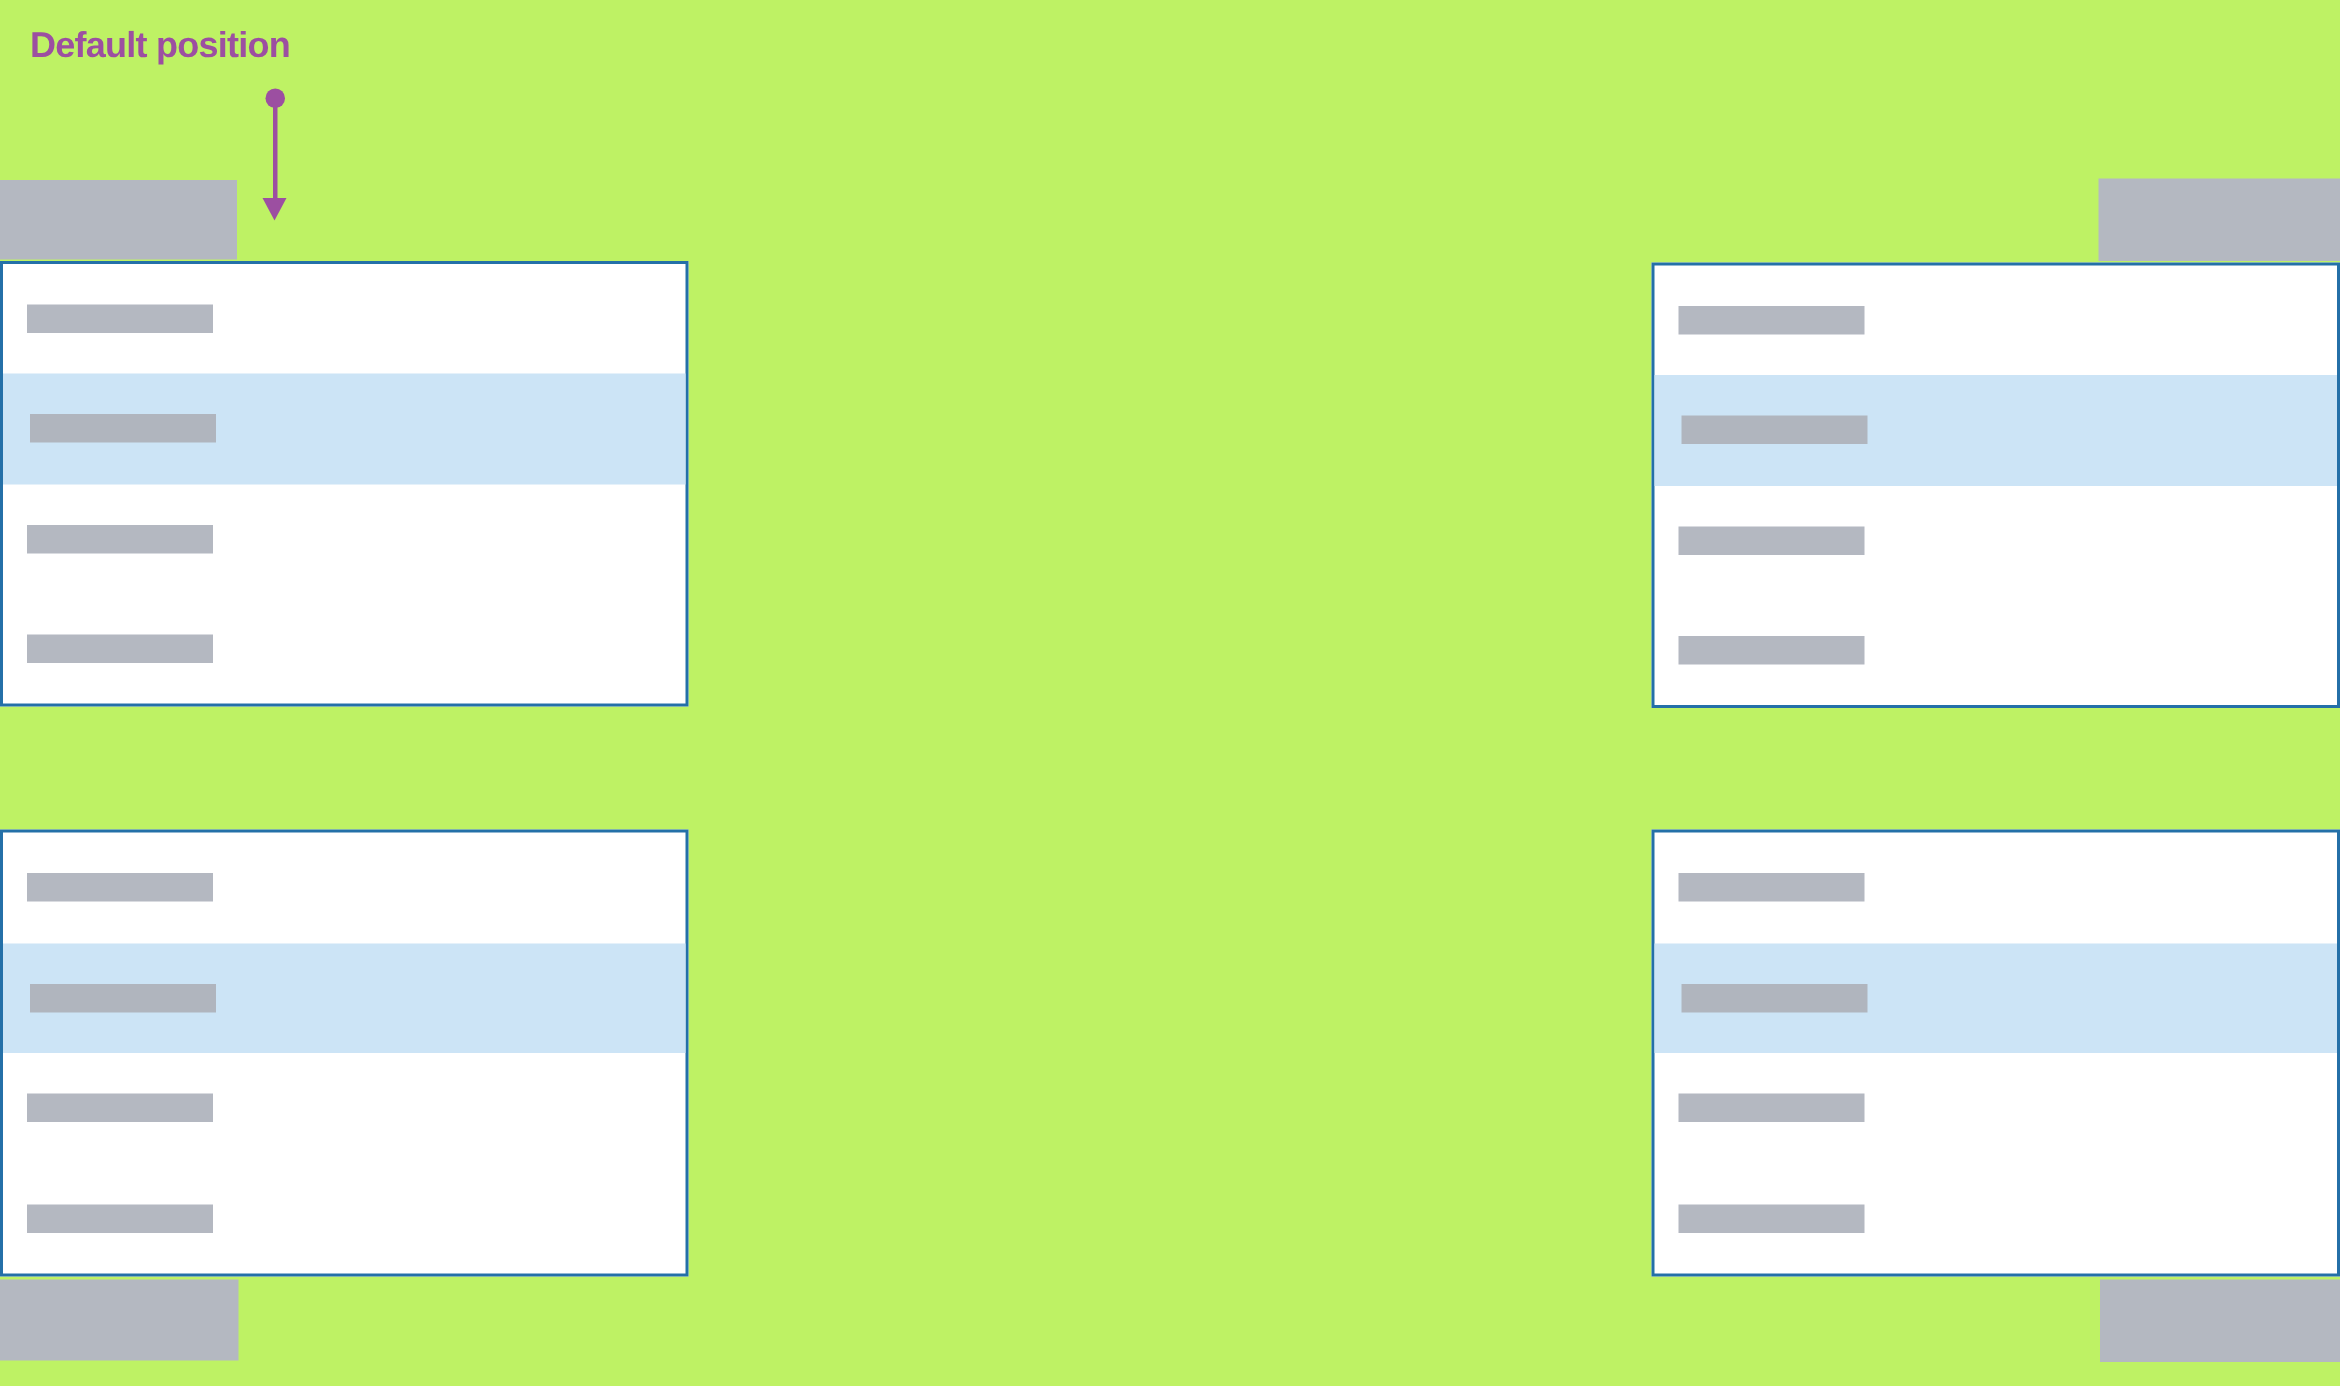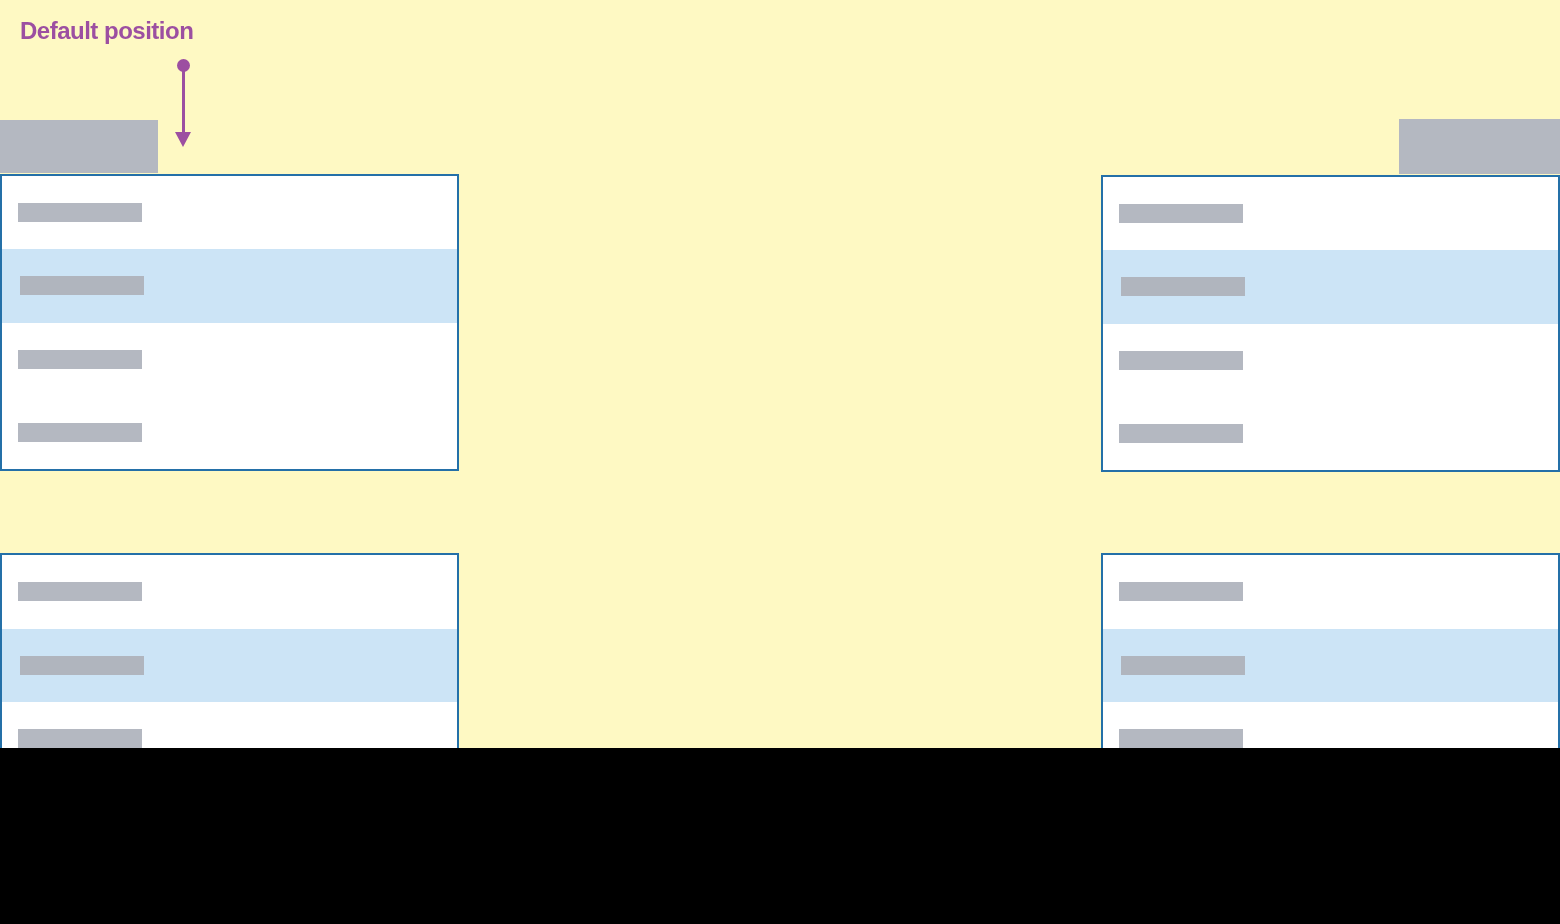--- a/index.html
+++ b/index.html
@@ -3,22 +3,22 @@
 <meta charset="utf-8">
 <style>
   html, body {
     margin: 0;
     padding: 0;
     background: #000000;
   }
   #canvas {
     position: relative;
     width: 1560px;
-    height: 748px;
-    background: #fef9c3;
+    height: 924px;
+    background: #bef264;
     overflow: hidden;
     font-family: "Liberation Sans", sans-serif;
   }
 
   
   .ann-label {
     position: absolute;
     left: 20px;
     top: 17px;
     font-size: 24px;

